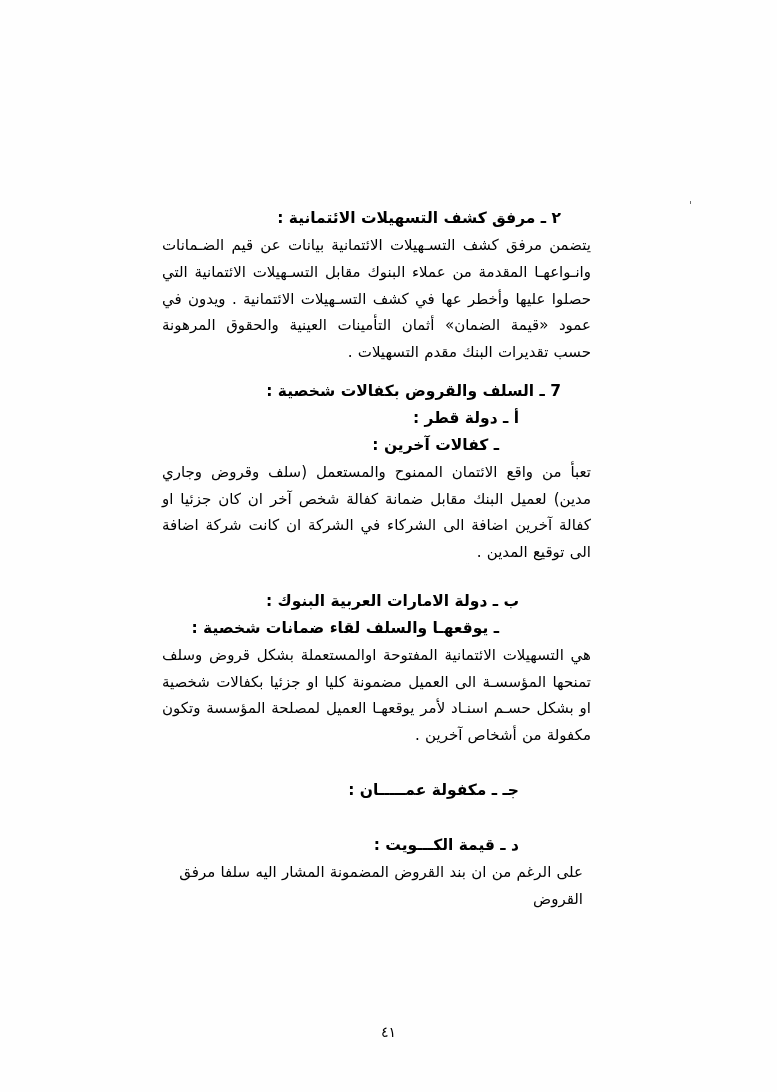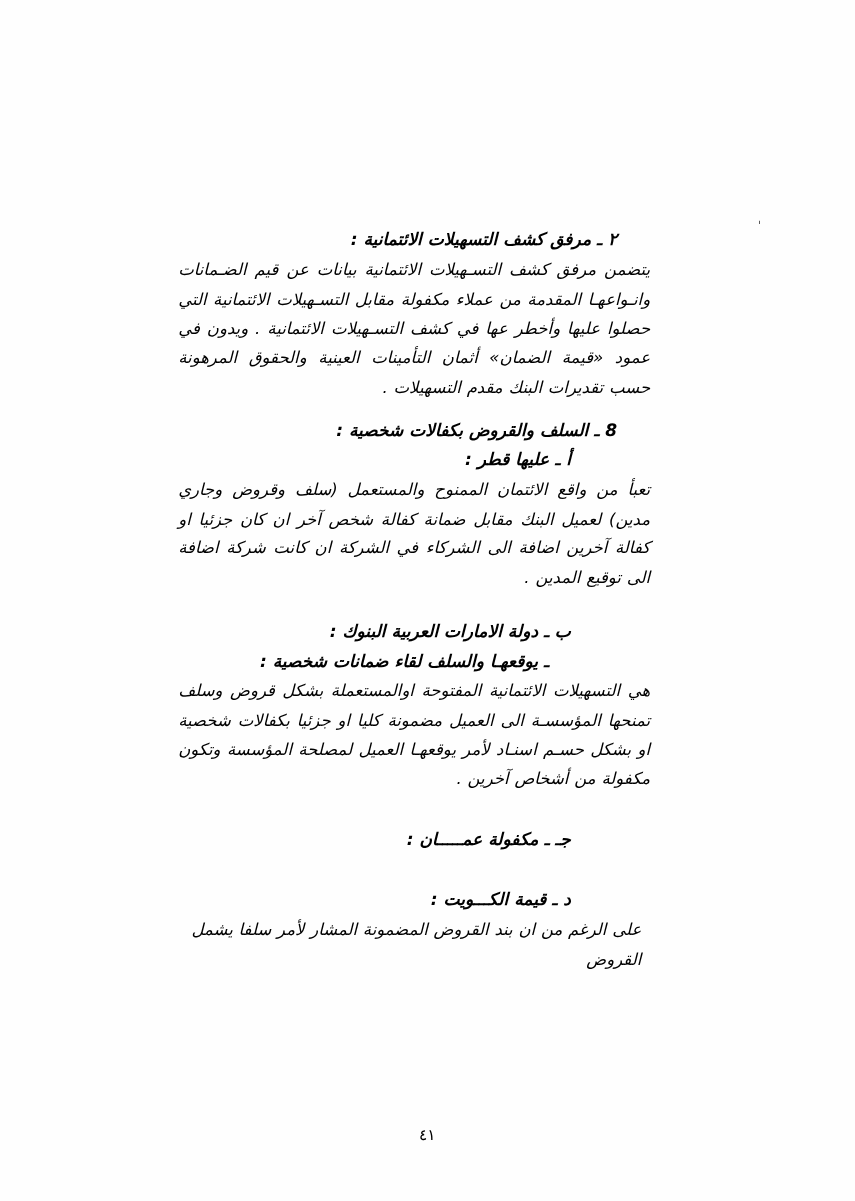--- a/index.html
+++ b/index.html
@@ -20,21 +20,20 @@
     inset: 0;
     background: #fefefe;
   }
   .content {
     position: absolute;
     top: 205px;
     right: 178px;
     left: 158px;
     direction: rtl;
     text-align: right;
-    font-style: italic;
   }
   .tick {
     position: absolute;
     top: 200px;
     right: 85px;
     font-size: 11px;
     color: #333;
     line-height: 1;
   }
   .blk { margin-bottom: 2px; }
@@ -82,30 +81,31 @@
 <body>
 
 <div class="page">
 
   <div class="tick">ˈ</div>
 
   <div class="content">
 
     <div class="blk">
       <div class="heading indent1">٢ ـ مرفق كشف التسهيلات الائتمانية :</div>
-      <div class="para shift">يتضمن مرفق كشف التسـهيلات الائتمانية بيانات عن قيم الضـمانات وانـواعهـا المقدمة من عملاء مكفولة مقابل التسـهيلات الائتمانية التي حصلوا عليها وأخطر عها في كشف التسـهيلات الائتمانية . ويدون في عمود «قيمة الضمان» أثمان التأمينات العينية والحقوق المرهونة حسب تقديرات البنك مقدم التسهيلات .</div>
+      <div class="para shift">يتضمن مرفق كشف التسـهيلات الائتمانية بيانات عن قيم الضـمانات وانـواعهـا المقدمة من عملاء البنوك مقابل التسـهيلات الائتمانية التي حصلوا عليها وأخطر عها في كشف التسـهيلات الائتمانية . ويدون في عمود «قيمة الضمان» أثمان التأمينات العينية والحقوق المرهونة حسب تقديرات البنك مقدم التسهيلات .</div>
     </div>
 
     <div class="gap-sm"></div>
 
     <div class="blk">
-      <div class="heading indent1">8 ـ السلف والقروض بكفالات شخصية :</div>
+      <div class="heading indent1">7 ـ السلف والقروض بكفالات شخصية :</div>
 
       <div class="blk">
-        <div class="heading indent2">أ ـ عليها قطر :</div>
+        <div class="heading indent2">أ ـ دولة قطر :</div>
+        <div class="heading indent3">ـ كفالات آخرين :</div>
         <div class="para shift">تعبأ من واقع الائتمان الممنوح والمستعمل (سلف وقروض وجاري مدين) لعميل البنك مقابل ضمانة كفالة شخص آخر ان كان جزئيا او كفالة آخرين اضافة الى الشركاء في الشركة ان كانت شركة اضافة الى توقيع المدين .</div>
       </div>
 
       <div class="gap-md"></div>
 
       <div class="blk">
         <div class="heading indent2">ب ـ دولة الامارات العربية البنوك :</div>
         <div class="heading indent3">ـ يوقعهـا والسلف لقاء ضمانات شخصية :</div>
         <div class="para shift">هي التسهيلات الائتمانية المفتوحة اوالمستعملة بشكل قروض وسلف تمنحها المؤسسـة الى العميل مضمونة كليا او جزئيا بكفالات شخصية او بشكل حسـم اسنـاد لأمر يوقعهـا العميل لمصلحة المؤسسة وتكون مكفولة من أشخاص آخرين .</div>
       </div>
@@ -113,20 +113,20 @@
       <div class="gap-lg"></div>
 
       <div class="blk">
         <div class="heading indent2">جـ ـ مكفولة عمـــــان :</div>
       </div>
 
       <div class="gap-lg"></div>
 
       <div class="blk">
         <div class="heading indent2">د ـ قيمة الكـــويت :</div>
-        <div class="para narrow2 lastline">على الرغم من ان بند القروض المضمونة المشار لأمر سلفا يشمل القروض</div>
+        <div class="para narrow2 lastline">على الرغم من ان بند القروض المضمونة المشار اليه سلفا مرفق القروض</div>
       </div>
     </div>
 
   </div>
 
   <div class="pagenum">٤١</div>
 </div>
 
 </body></html>

